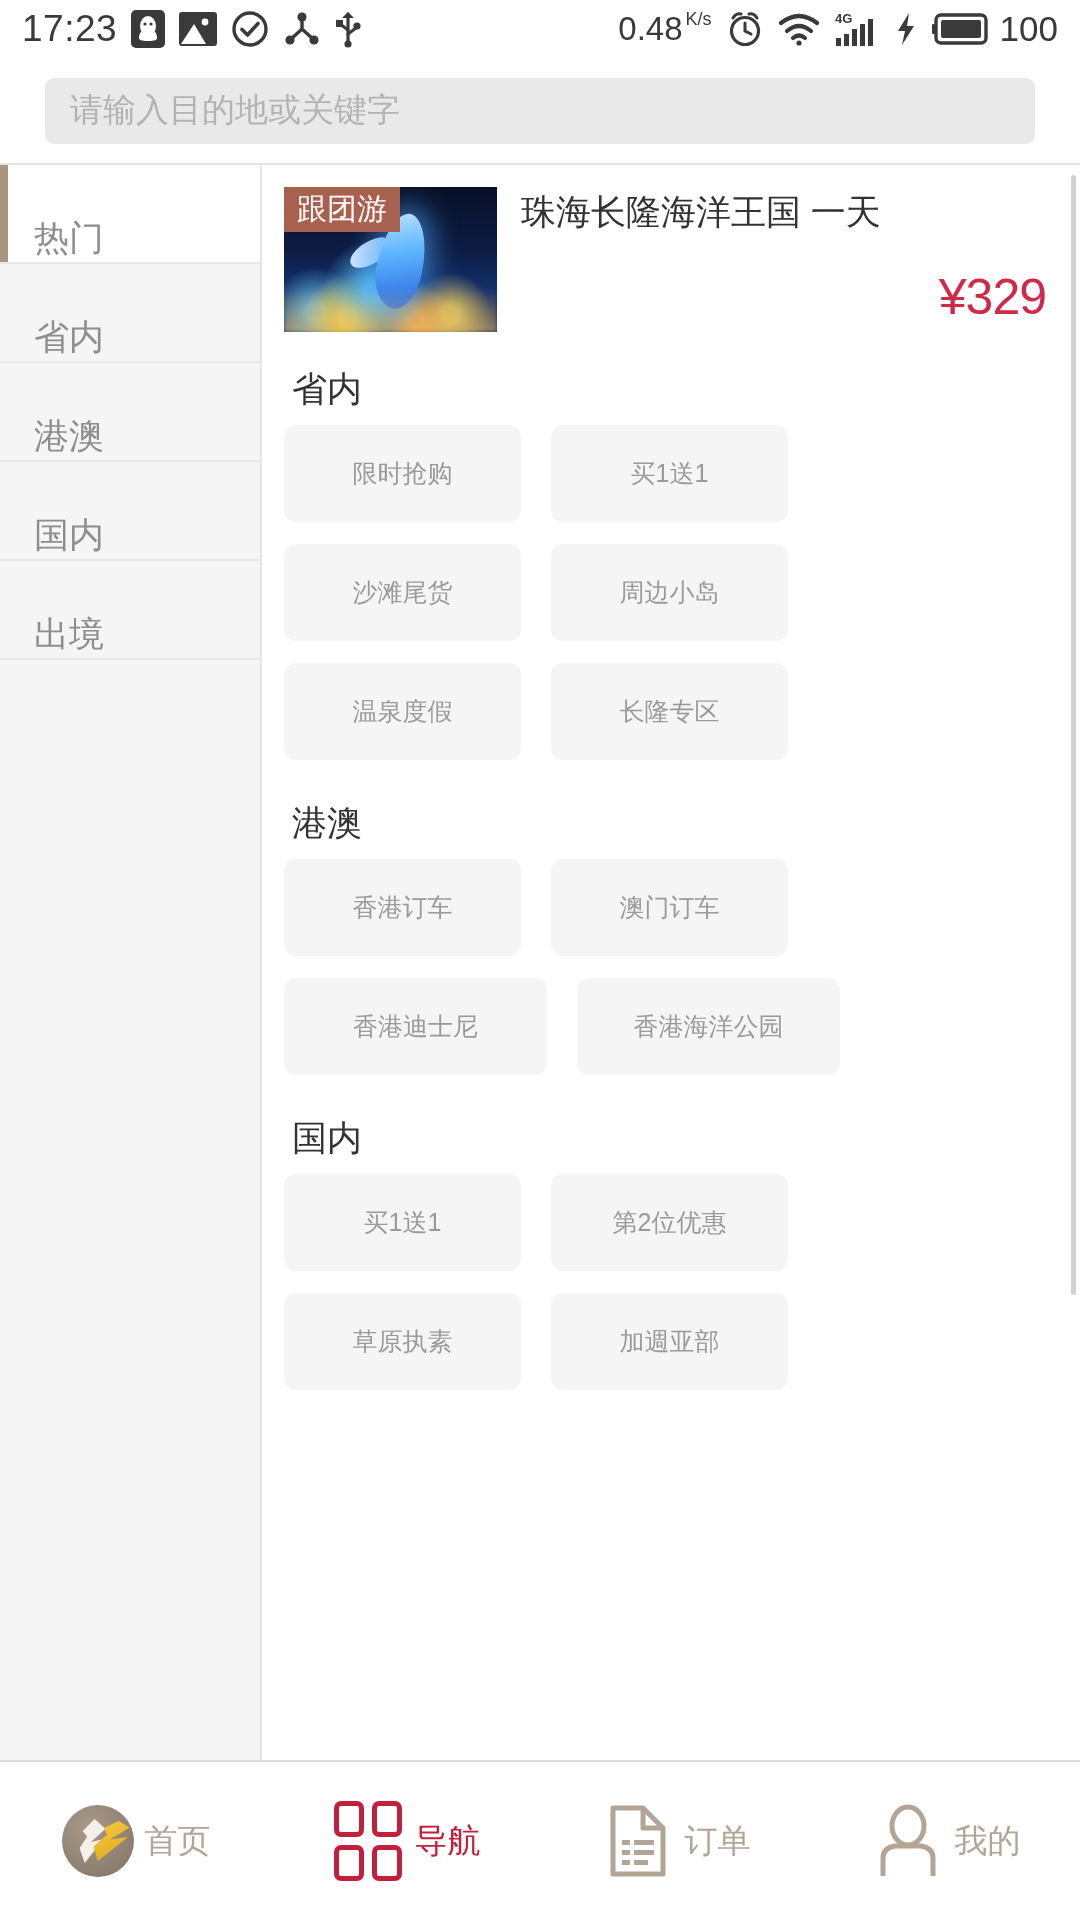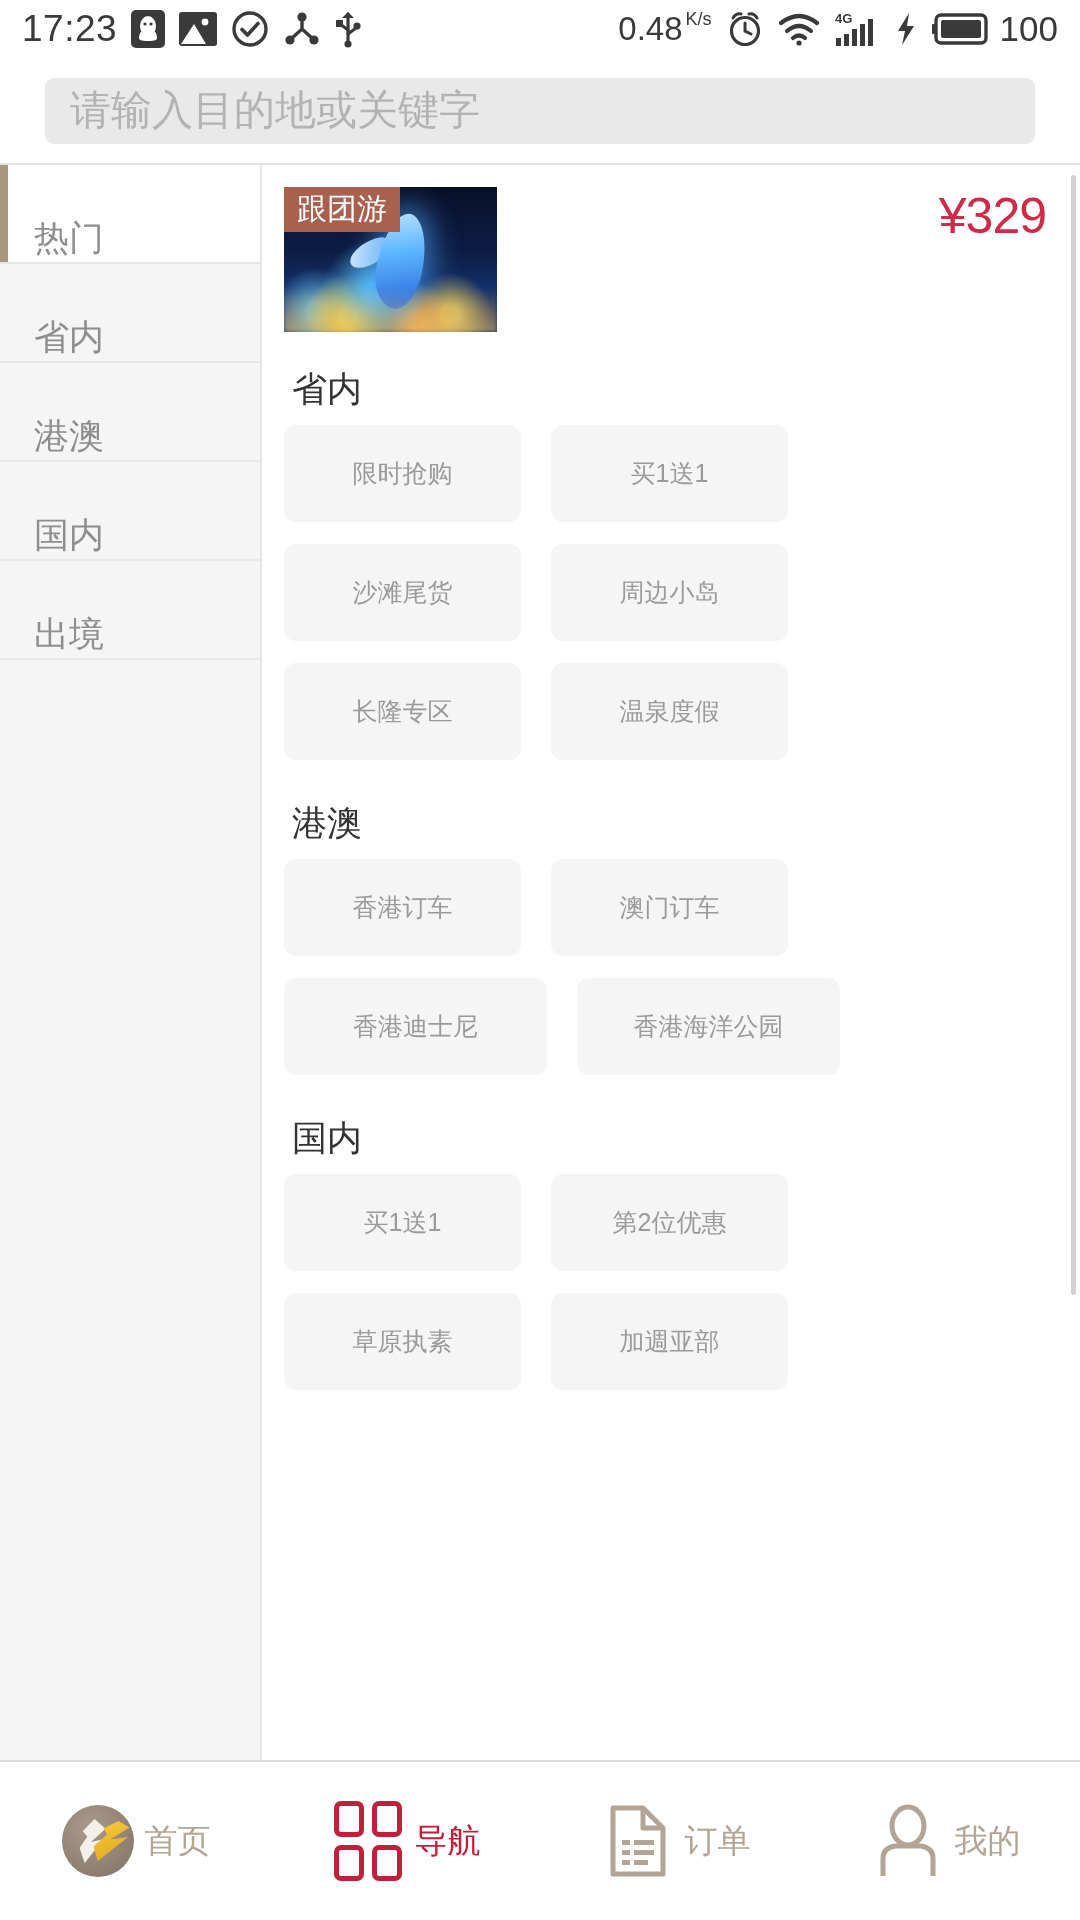--- a/index.html
+++ b/index.html
@@ -40,21 +40,21 @@
   .searchbox {
     width:100%;
     height:66px;
     background:#e9e9e9;
     border-radius:9px;
     display:flex;
     align-items:center;
     padding:0 25px;
   }
   .searchbox .ph {
-    font-size:41px;
+    font-size:33px;
     color:#b3b3b3;
   }
 
   
   .divider-top { height:2px; background:#e4e4e4; }
   .body-split {
     display:flex;
     height:1597px;
     background:#ffffff;
   }
@@ -397,33 +397,34 @@
 
     <div class="product">
       <div class="thumb">
         <div class="img"></div>
         <div class="fin"></div>
         <div class="dolphin"></div>
         <div class="glow"></div>
         <div class="badge">跟团游</div>
       </div>
       <div class="prod-right">
+        <div class="prod-title">珠海长隆海洋王国 一天</div>
         <div class="prod-price">¥329</div>
       </div>
     </div>
 
     <div class="section">
       <div class="section-title">省内</div>
       <div class="chips">
         <div class="chip w4">限时抢购</div>
         <div class="chip w4">买1送1</div>
         <div class="chip w4">沙滩尾货</div>
         <div class="chip w4">周边小岛</div>
+        <div class="chip w4">温泉度假</div>
         <div class="chip w4">长隆专区</div>
-        <div class="chip w4">温泉度假</div>
       </div>
     </div>
 
     <div class="section">
       <div class="section-title">港澳</div>
       <div class="chips">
         <div class="chip w4">香港订车</div>
         <div class="chip w4">澳门订车</div>
         <div class="chip w5">香港迪士尼</div>
         <div class="chip w5">香港海洋公园</div>

